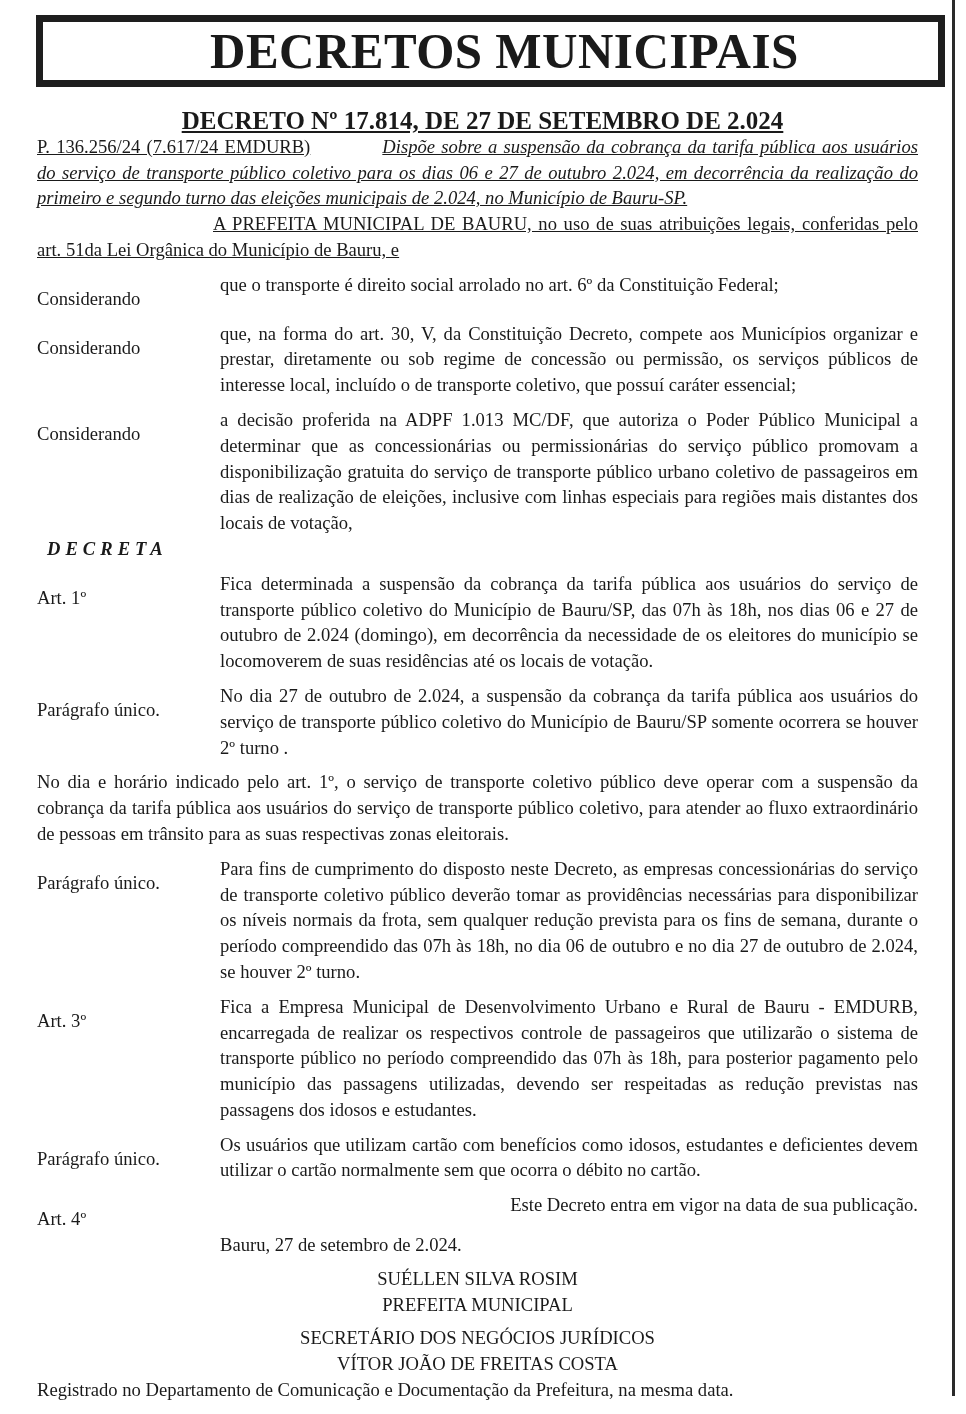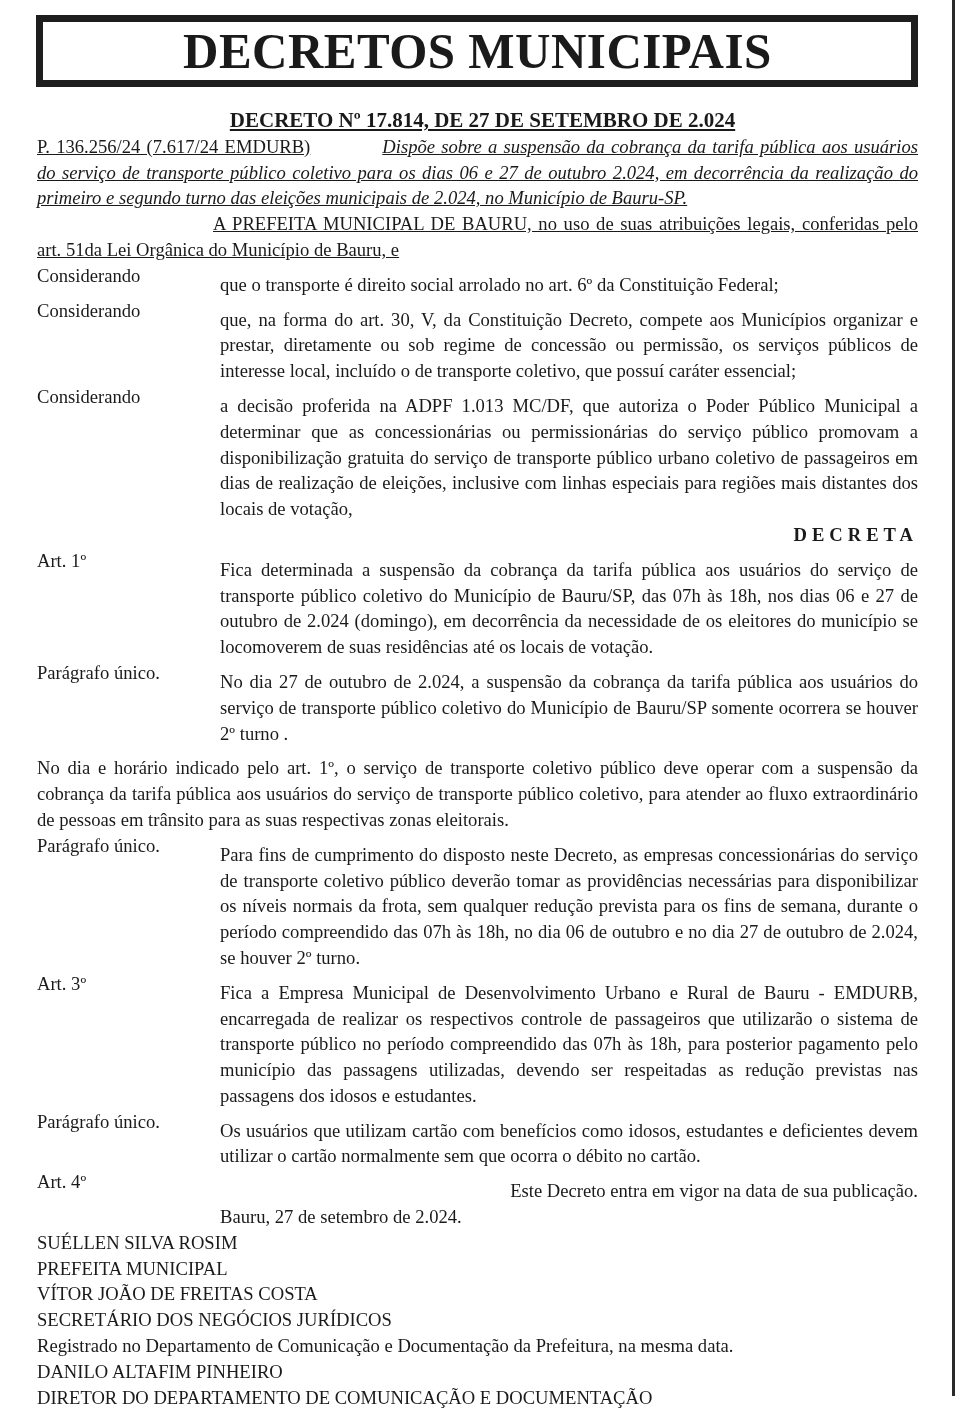--- a/index.html
+++ b/index.html
@@ -8,46 +8,47 @@
     font-family: "Liberation Serif", "DejaVu Serif", serif;
     color: #1a1a1a;
   }
   .right-rule {
     position: absolute; left: 952px; top: 0; width: 3px; height: 1396px;
     background: #2a2a2a;
   }
   .header-box {
     position: absolute; left: 36px; top: 15px; width: 868px; height: 58px;
     border: 7px solid #1e1e1e;
-    display: flex; align-items: center; justify-content: center;
+    display: flex; align-items: center; justify-content: center; padding-left: 27px;
   }
   .header-title {
     font-family: "Liberation Serif", serif; font-weight: bold;
     font-size: 50px; letter-spacing: 0.5px; line-height: 1;
     transform: scaleX(0.98);
   }
   .doc {
     position: absolute; left: 37px; top: 108px; width: 881px;
     font-size: 18.6px; line-height: 25.8px;
   }
   .decree-title {
     text-align: center; font-weight: bold; text-decoration: underline;
-    font-size: 21px; margin-left: 10px;
+    font-size: 25px; margin-left: 10px;
   }
   .justify { text-align: justify; text-align-last: left; text-decoration: underline; }
   .italic { font-style: italic; }
   .indent-first { text-indent: 176px; }
   .row { display: flex; }
-  .lbl { width: 183px; flex: 0 0 183px; }
+  .lbl { width: 183px; flex: 0 0 183px; margin-top: 23px; }
   .txt { flex: 1; text-align: justify; margin-top: 9px; }
   .decreta {
-    text-align: right; font-weight: bold; letter-spacing: 5px;
+    text-align: left; font-weight: bold; letter-spacing: 5px;
     margin-left: 10px;
+    font-style: italic;
   }
-  .sig-block { text-align: left; margin-left: 0; }
+  .sig-block { text-align: center; margin-left: 0; margin-top: 8px; }
   .offset { padding-left: 183px; }
 </style>
 </head>
 <body>
 
 <div class="right-rule"></div>
 
 <div class="header-box">
   <div class="header-title">DECRETOS MUNICIPAIS</div>
 </div>
@@ -104,22 +105,22 @@
     <div class="txt" style="text-align:right">Este Decreto entra em vigor na data de sua publicação.</div>
   </div>
 
   <div class="offset">Bauru, 27 de setembro de 2.024.</div>
 
   <div class="sig-block">
     <div>SUÉLLEN SILVA ROSIM</div>
     <div>PREFEITA MUNICIPAL</div>
   </div>
   <div class="sig-block">
+    <div>SECRETÁRIO DOS NEGÓCIOS JURÍDICOS</div>
     <div>VÍTOR JOÃO DE FREITAS COSTA</div>
-    <div>SECRETÁRIO DOS NEGÓCIOS JURÍDICOS</div>
   </div>
 
   <div>Registrado no Departamento de Comunicação e Documentação da Prefeitura, na mesma data.</div>
 
   <div class="sig-block">
     <div>DANILO ALTAFIM PINHEIRO</div>
     <div>DIRETOR DO DEPARTAMENTO DE COMUNICAÇÃO E DOCUMENTAÇÃO</div>
   </div>
 </div>
 

